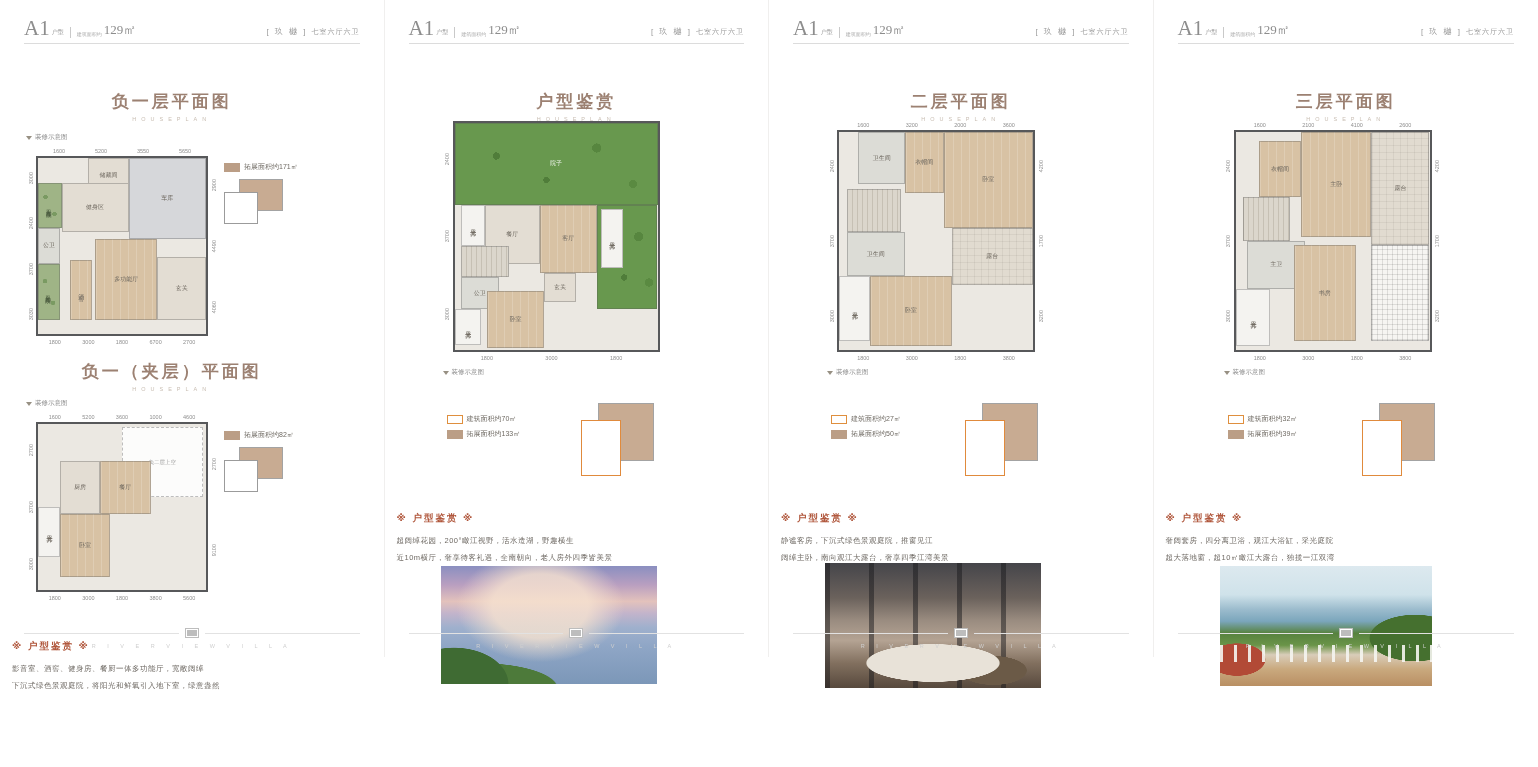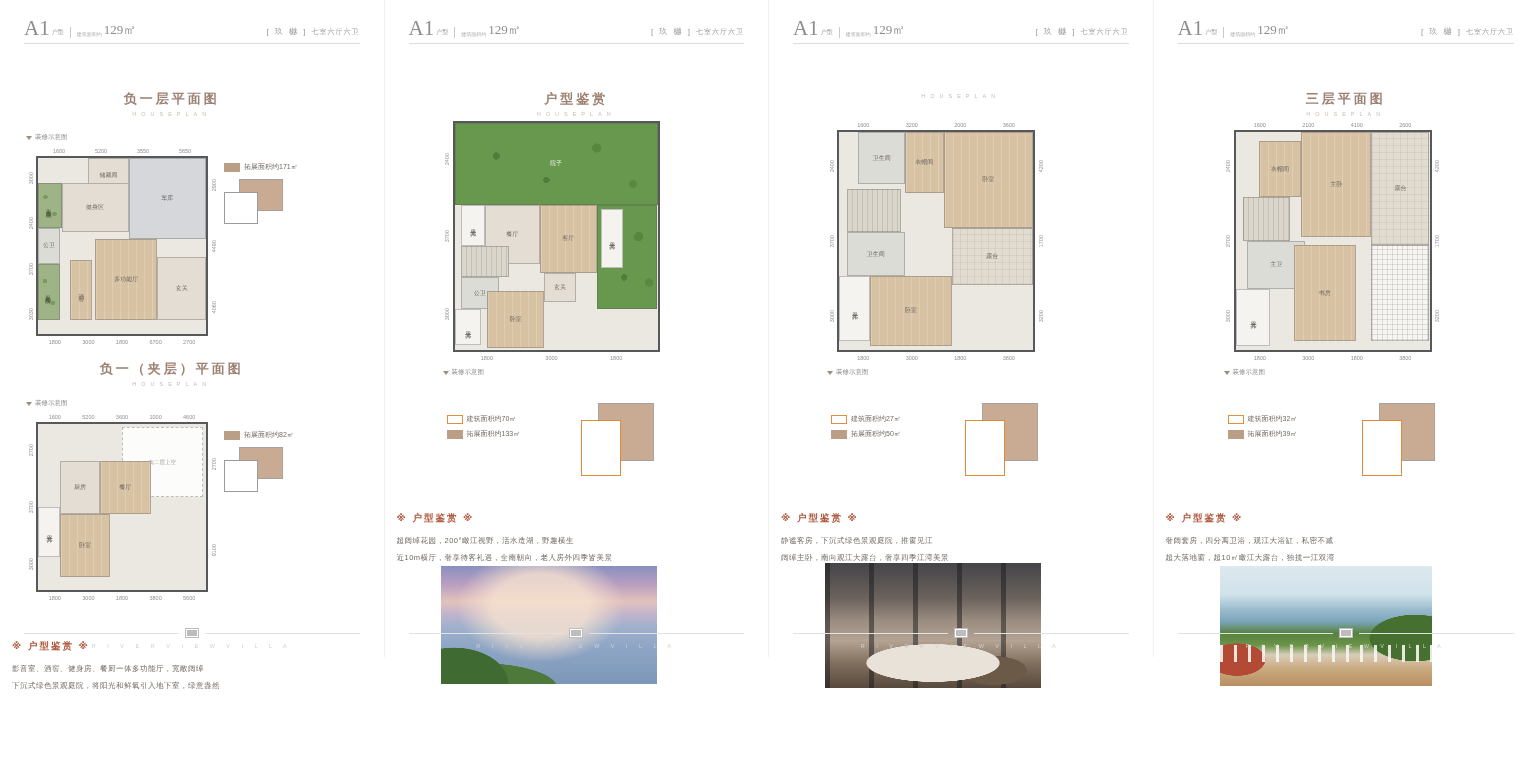--- a/index.html
+++ b/index.html
@@ -18,21 +18,21 @@
   .t-tiny{font-size:5px;color:#aaa;line-height:1.15;padding-bottom:1px;}
   .t-area{font-family:"Liberation Serif","DejaVu Serif",serif;font-size:13px;color:#8d8d8d;padding-bottom:0;}
   .hdr-right{display:flex;align-items:flex-end;gap:4px;padding-bottom:2px;}
   .brand{font-size:8px;color:#9a9a9a;letter-spacing:2px;}
   .rooms{font-size:7px;color:#9a9a9a;letter-spacing:1px;}
   .hdr-rule{height:1px;background:#dcdcdc;margin-top:4px;}
 
   
   .sec-title{position:absolute;left:0;right:40px;text-align:center;}
   .sec-title h2{margin:0;font-family:"Liberation Serif","DejaVu Serif",serif;font-weight:700;
-    font-size:13px;letter-spacing:3px;color:#9c8172;}
+    font-size:17px;letter-spacing:3px;color:#9c8172;}
   .sec-title .hp{margin-top:3px;font-size:5.5px;letter-spacing:5px;color:#c8bdb2;}
 
   .deco{position:absolute;display:flex;align-items:center;gap:3px;font-size:6.5px;color:#8a8a8a;}
   .tri{width:0;height:0;border-left:3px solid transparent;border-right:3px solid transparent;border-top:4px solid #979083;}
 
   
   .plan-wrap{position:absolute;display:flex;flex-direction:column;}
   .dims{display:flex;color:#8f8f8f;font-size:5.5px;}
   .dims-top,.dims-bottom{height:9px;justify-content:space-around;align-items:center;margin:0 12px;}
   .plan-mid{flex:1;display:flex;min-height:0;}
@@ -402,20 +402,21 @@
         </div>
         <div class="hdr-right">
           <span class="brand">[ 玖 樾 ]</span>
           <span class="rooms">七室六厅六卫</span>
         </div>
       </div>
       <div class="hdr-rule"></div>
     </header>
 
     <div class="sec-title" style="top:90px;right:0">
+      <h2>二层平面图</h2>
       <div class="hp">HOUSEPLAN</div>
     </div>
     <div class="plan-wrap" style="top:120px;left:58px;width:218px;height:242px">
         <div class="dims dims-top">
           <div class="dim">1600</div>
           <div class="dim">3200</div>
           <div class="dim">2000</div>
           <div class="dim">3600</div>
         </div>
         <div class="plan-mid">
@@ -582,21 +583,21 @@
         <span>拓展面积约39㎡</span>
       </div>
     </aside>
     <div class="mini-side" style="top:400px;left:204px">
       <div class="m-tan"></div>
       <div class="m-white"></div>
     </div>
 
     <div class="appre" style="top:512px">
       <h3>※ 户型鉴赏 ※</h3>
-      <p>奢阔套房，四分离卫浴，观江大浴缸，私密不减</p>
+      <p>奢阔套房，四分离卫浴，观江大浴缸，采光庭院</p>
       <p>超大落地窗，超10㎡瞰江大露台，独揽一江双湾</p>
     </div>
 
     <figure class="photo photo-terrace" style="top:566px;left:66px;width:212px;height:120px"></figure>
 
     <footer class="pfoot">
       <div class="foot-line">
         <span class="line"></span>
         <span class="logo"></span>
         <span class="line"></span>

